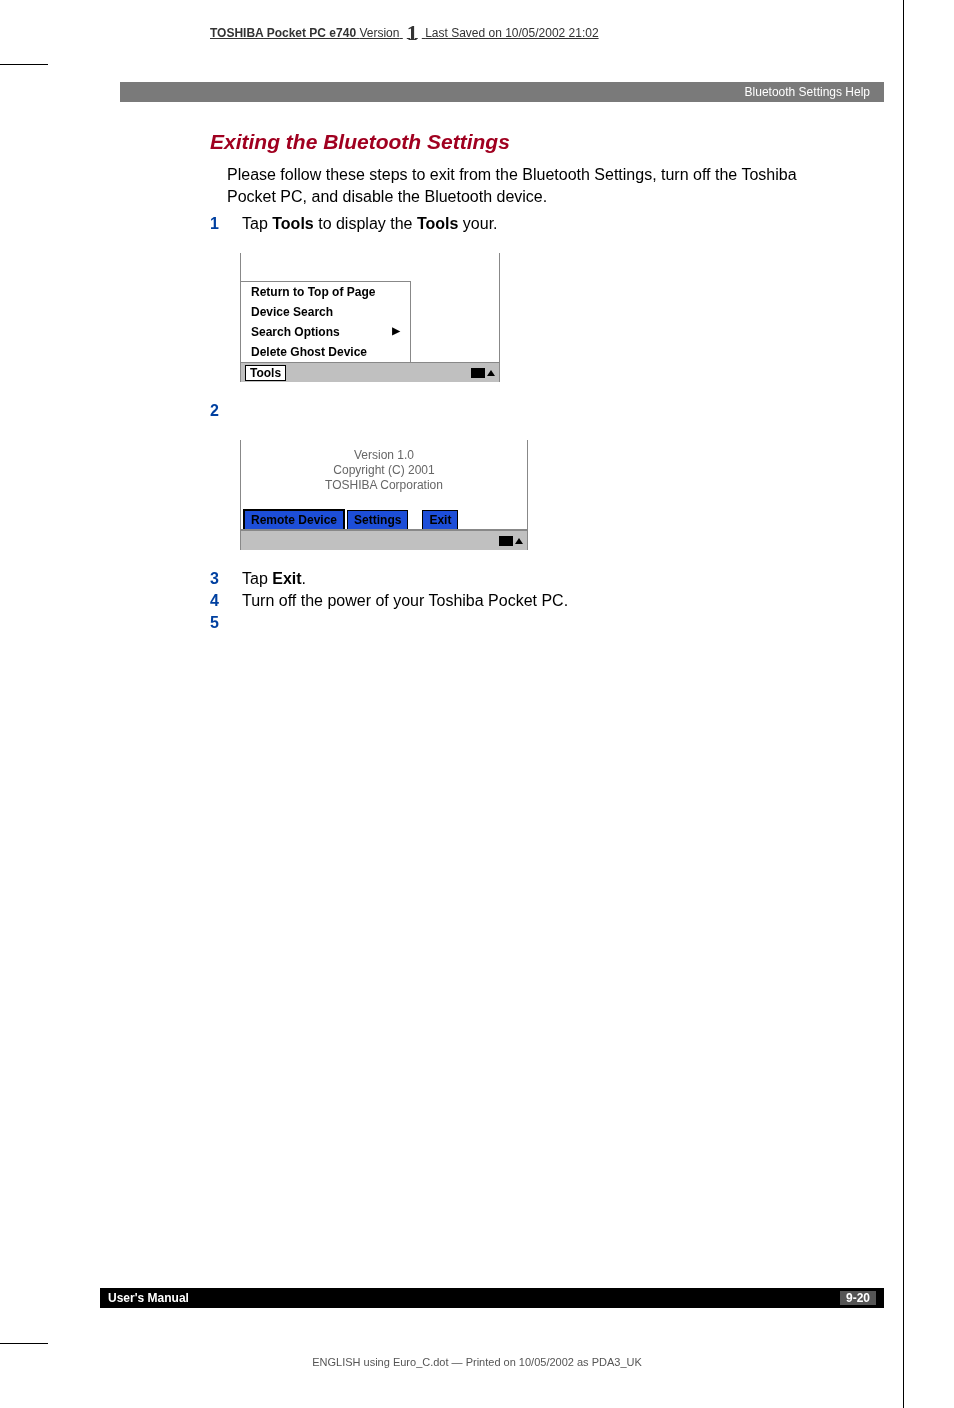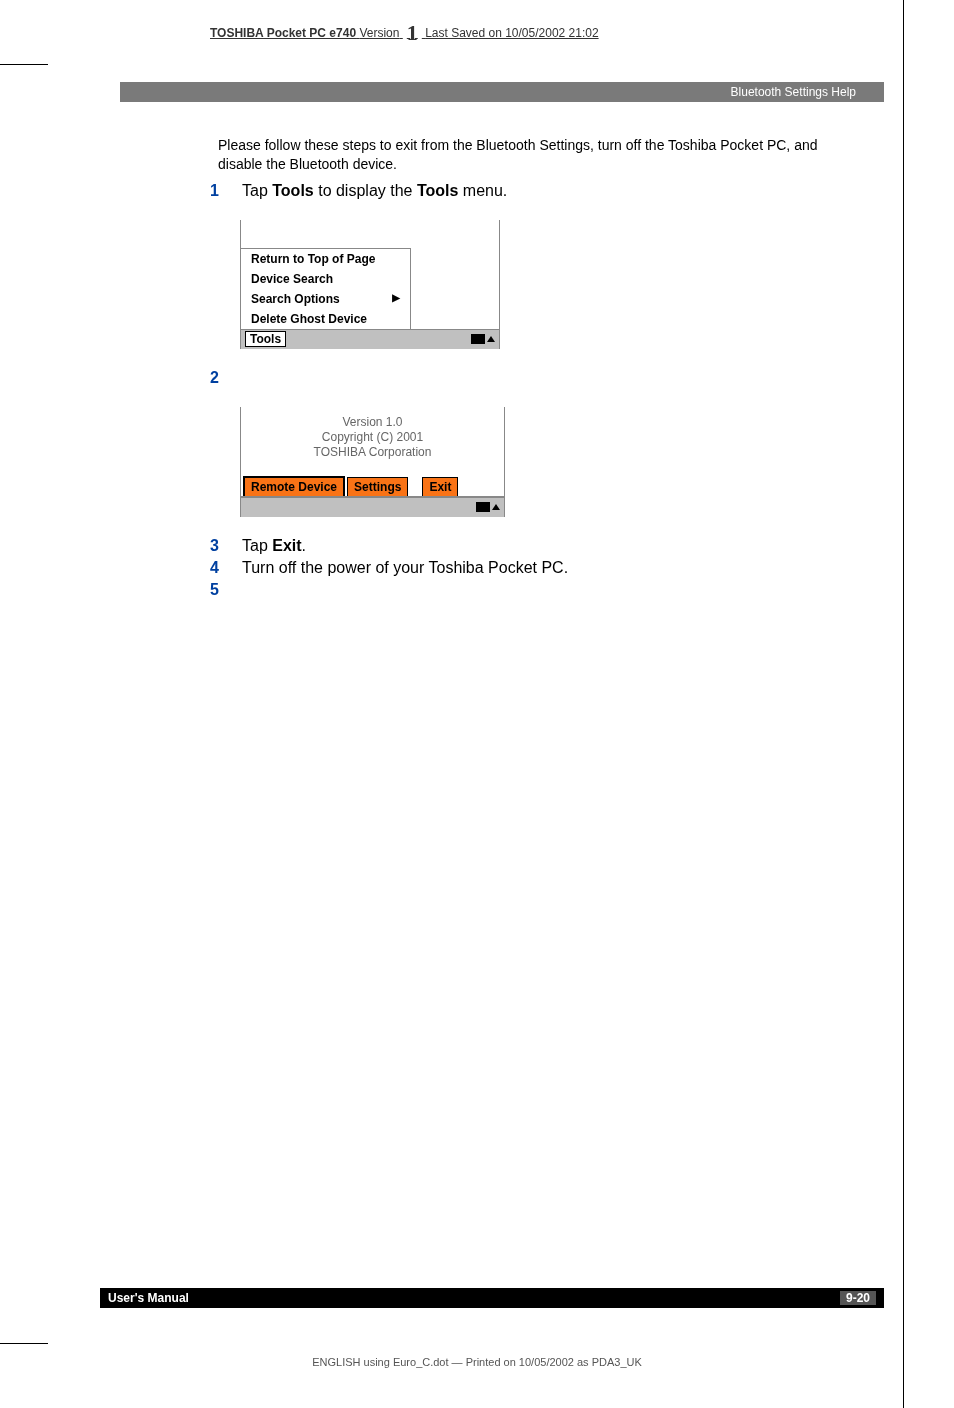--- a/index.html
+++ b/index.html
@@ -57,36 +57,36 @@
     position: absolute;
     top: 82px;
     left: 120px;
     right: 70px;
     height: 20px;
     background: #7a7a7a;
     color: #fff;
     font-size: 12px;
     text-align: right;
     line-height: 20px;
-    padding-right: 28px;
+    padding-right: 14px;
   }
   .content {
     position: absolute;
     top: 130px;
     left: 210px;
     right: 90px;
   }
   h2.red {
     color: #a00020;
     font-style: italic;
     font-weight: bold;
     font-size: 21px;
     margin: 0 0 10px 0;
   }
-  p { font-size: 14px; margin: 6px 8px; line-height: 1.35; }
+  p { font-size: 16px; margin: 6px 17px; line-height: 1.35; }
   ol.steps { list-style: none; padding: 0; margin: 8px 0; }
   ol.steps > li {
     display: flex;
     gap: 14px;
     font-size: 16px;
     margin: 4px 0;
   }
   ol.steps > li .num {
     color: #0040a0;
     font-weight: bold;
@@ -145,21 +145,21 @@
   .kb-icon .tri {
     width: 0; height: 0;
     border-left: 4px solid transparent;
     border-right: 4px solid transparent;
     border-bottom: 6px solid #000;
     display: inline-block;
   }
   .screenshot2 {
     border-left: 1px solid #888;
     border-right: 1px solid #888;
-    width: 265px;
+    width: 288px;
     margin: 20px 0 20px 30px;
     text-align: center;
     font-family: "MS Sans Serif", sans-serif;
     font-size: 12px;
   }
   .ver-block {
     padding: 8px 0 16px 0;
     color: #666;
     font-family: "Comic Sans MS", cursive, sans-serif;
     font-size: 12px;
@@ -171,21 +171,21 @@
     padding: 0 2px;
     align-items: flex-end;
     border-bottom: 1px solid #888;
   }
   .tab {
     border: 1px solid #000;
     border-bottom: none;
     padding: 2px 6px;
     font-weight: bold;
     font-size: 12px;
-    background: #f97316;
+    background: #1d4ed8;
   }
   .tab.active { border-width: 2px; }
   .toolbar2 {
     display: flex;
     justify-content: flex-end;
     align-items: center;
     background: #c0c0c0;
     height: 20px;
     padding: 0 4px;
     border-top: 1px solid #888;
@@ -223,27 +223,28 @@
 <div class="header-row" style="padding-left:110px;text-decoration:underline;">
   <span class="bold">TOSHIBA Pocket PC e740</span>
   <span>Version</span>
   <span class="big1">1</span>
   <span>Last Saved on 10/05/2002 21:02</span>
 </div>
 
 <div class="banner">Bluetooth Settings Help</div>
 
 <div class="content">
+  <h2 class="red">Exiting the Bluetooth Settings</h2>
   <p>Please follow these steps to exit from the Bluetooth Settings, turn off the Toshiba Pocket PC, and disable the Bluetooth device.</p>
 
   <ol class="steps">
     <li>
       <span class="num">1</span>
       <span class="txt">
-        <span>Tap </span><span class="b">Tools</span><span> to display the </span><span class="b">Tools</span><span> menu.</span>
+        <span>Tap </span><span class="b">Tools</span><span> to display the </span><span class="b">Tools</span><span> your.</span>
       </span>
     </li>
   </ol>
 
   <div class="screenshot">
     <div style="height:28px;"></div>
     <div class="menu-block">
       <div class="menu-item">
           <span>Return to Top of Page</span>
         </div>

